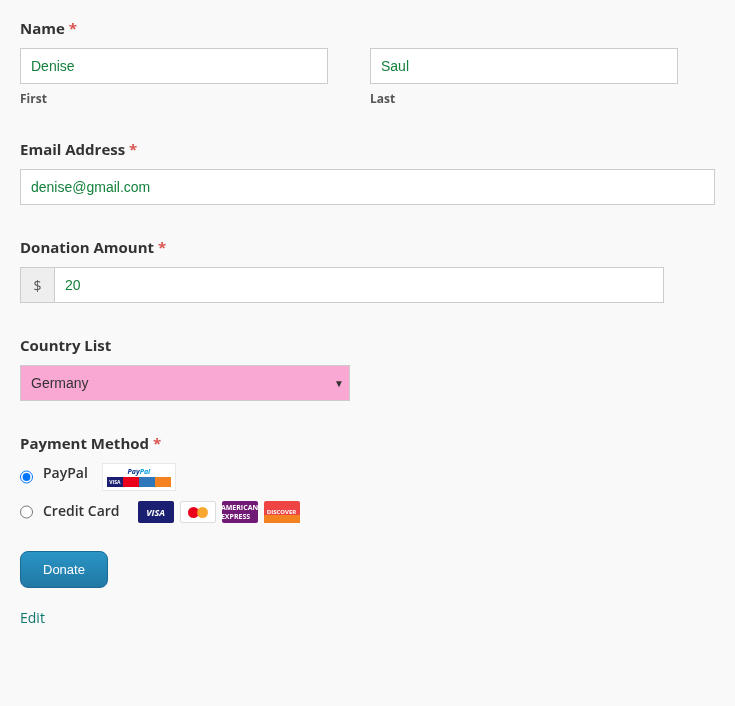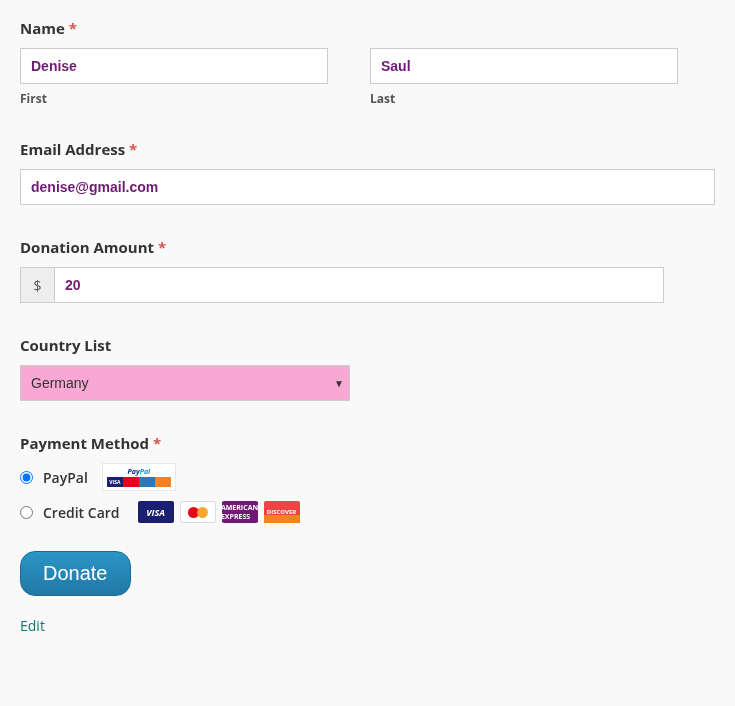--- a/index.html
+++ b/index.html
@@ -30,22 +30,21 @@
     color: #555;
     margin-top: 6px;
   }
   input[type=text] {
     width: 100%;
     height: 36px;
     border: 1px solid #ccc;
     background: #fff;
     padding: 0 10px;
     font-size: 14px;
-    color: #701a75;
-    font-weight: bold;
+    color: #15803d;
   }
   input::placeholder { color: #999; }
   .email-input { width: 644px; }
   .amount-row { display: flex; width: 644px; }
   .prefix {
     width: 34px;
     height: 36px;
     border: 1px solid #ccc;
     border-right: none;
     background: #eee;
@@ -70,21 +69,21 @@
   }
   .select-caret {
     position: absolute;
     right: 6px;
     top: 50%;
     transform: translateY(-50%);
     font-size: 10px;
     color: #333;
     pointer-events: none;
   }
-  .radio-row { display: flex; align-items: center; margin-bottom: 10px; gap: 10px; }
+  .radio-row { display: flex; margin-bottom: 10px; gap: 10px; }
   .radio-row label { font-size: 14px; color: #333; font-weight: 600; }
   input[type=radio] { margin: 0; }
   .card-box-pp {
     background: #fff;
     border: 1px solid #e8e8e8;
     padding: 3px 4px;
     display: flex;
     flex-direction: column;
     gap: 1px;
     align-items: center;
@@ -108,23 +107,23 @@
   .mc .r { background:#eb001b; left:7px }
   .mc .y { background:#f79e1b; right:7px; opacity:0.9 }
   .amex { background:#701a75 }
   .disc { background:#ef4444 }
   .disc .bar { position:absolute;bottom:0;left:0;right:0;height:8px;background:#f58220 }
   .donate-btn {
     display:inline-block;
     background: linear-gradient(to bottom, #2a95c5, #2178a5);
     border: 1px solid #1a6a94;
     color: #fff;
-    font-size: 20px;
+    font-size: 13px;
     padding: 10px 22px;
-    border-radius: 15px;
+    border-radius: 8px;
     cursor: pointer;
     margin-top: 12px;
   }
   .edit-link {
     display: block;
     color: #0f766e;
     font-size: 14px;
     text-decoration: none;
     margin-top: 20px;
     cursor: pointer;

